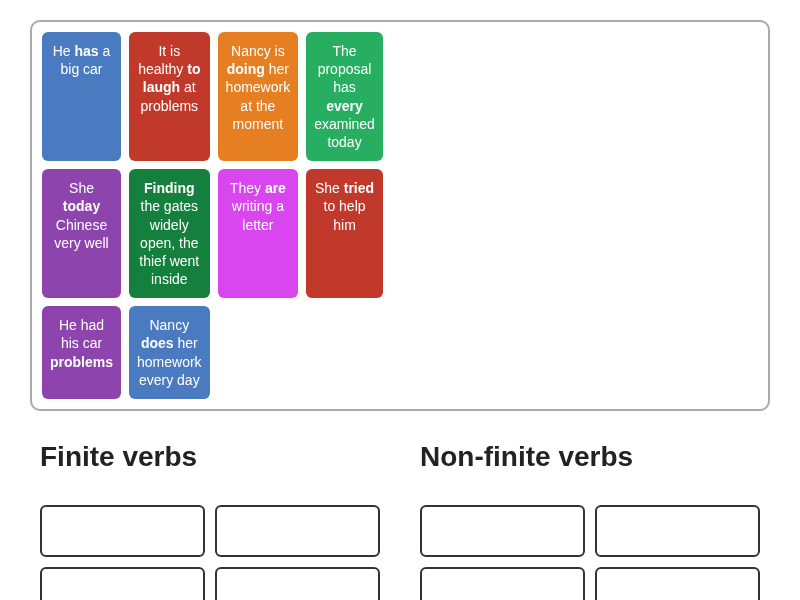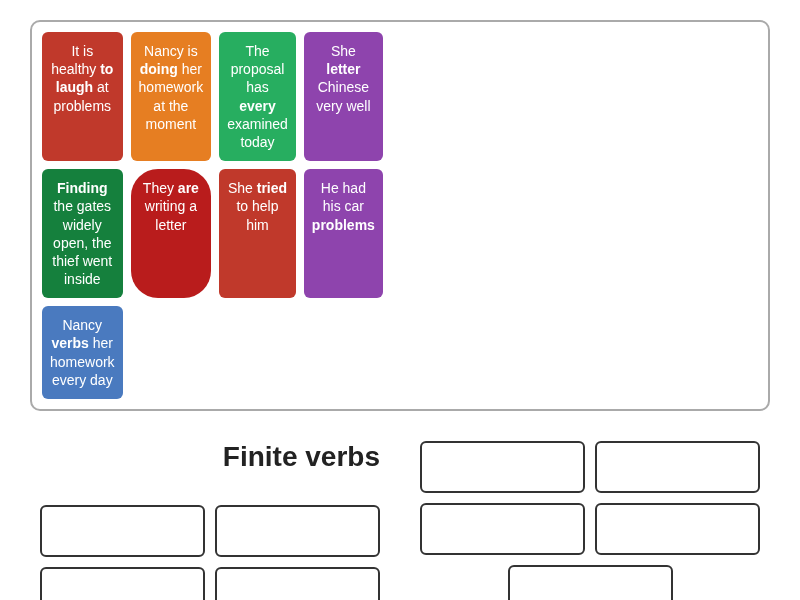--- a/index.html
+++ b/index.html
@@ -49,21 +49,21 @@
       padding: 0 10px;
     }
 
     .category {
       flex: 1;
     }
 
     .category-title {
       font-size: 28px;
       font-weight: bold;
-      text-align: right;
+      text-align: left;
       margin-bottom: 32px;
       color: #222;
     }
 
     .drop-grid {
       display: grid;
       grid-template-columns: 1fr 1fr;
       gap: 10px;
     }
 
@@ -96,29 +96,30 @@
     }
   </style>
 </head>
 <body>
 
 <div class="main-container">
 
   <div class="word-bank">
     <div class="word-bank-inner" id="word-bank-grid">
 
+    <div class="word-card" style="background-color: rgb(74, 122, 191);">He <b>has</b> a big car</div>
         <div class="word-card" style="background-color: rgb(192, 57, 43);">It is healthy <b>to laugh</b> at problems</div>
         <div class="word-card" style="background-color: rgb(230, 126, 34);">Nancy is <b>doing</b> her homework at the moment</div>
         <div class="word-card" style="background-color: rgb(39, 174, 96);">The proposal has <b>every</b> examined today</div>
-        <div class="word-card" style="background-color: rgb(142, 68, 173);">She <b>letter</b> Chinese very well</div>
+        <div class="word-card" style="background-color: rgb(142, 68, 173);">She <b>today</b> Chinese very well</div>
         <div class="word-card" style="background-color: #15803d;"><b>Finding</b> the gates widely open, the thief went inside</div>
-        <div class="word-card" style="background-color: #b91c1c; border-radius: 27px;">They <b>are</b> writing a letter</div>
+        <div class="word-card" style="background-color: #d946ef;">They <b>are</b> writing a letter</div>
         <div class="word-card" style="background-color: rgb(192, 57, 43);">She <b>tried</b> to help him</div>
         <div class="word-card" style="background-color: rgb(142, 68, 173);">He had his car <b>problems</b></div>
-        <div class="word-card" style="background-color: rgb(74, 122, 191);">Nancy <b>verbs</b> her homework every day</div>
+        <div class="word-card" style="background-color: rgb(74, 122, 191);">Nancy <b>does</b> her homework every day</div>
         <div></div>
         <div></div>
       </div>
   </div>
 
   <div class="categories-area">
 
     <div class="category">
       <div class="category-title">Finite verbs</div>
       <div class="drop-grid">
@@ -126,20 +127,21 @@
         <div class="drop-box"></div>
         <div class="drop-box"></div>
         <div class="drop-box"></div>
       </div>
       <div class="drop-row-single">
         <div class="drop-box-single"></div>
       </div>
     </div>
 
     <div class="category">
+      <div class="category-title">Non-finite verbs</div>
       <div class="drop-grid">
         <div class="drop-box"></div>
         <div class="drop-box"></div>
         <div class="drop-box"></div>
         <div class="drop-box"></div>
       </div>
       <div class="drop-row-single">
         <div class="drop-box-single"></div>
       </div>
     </div>

